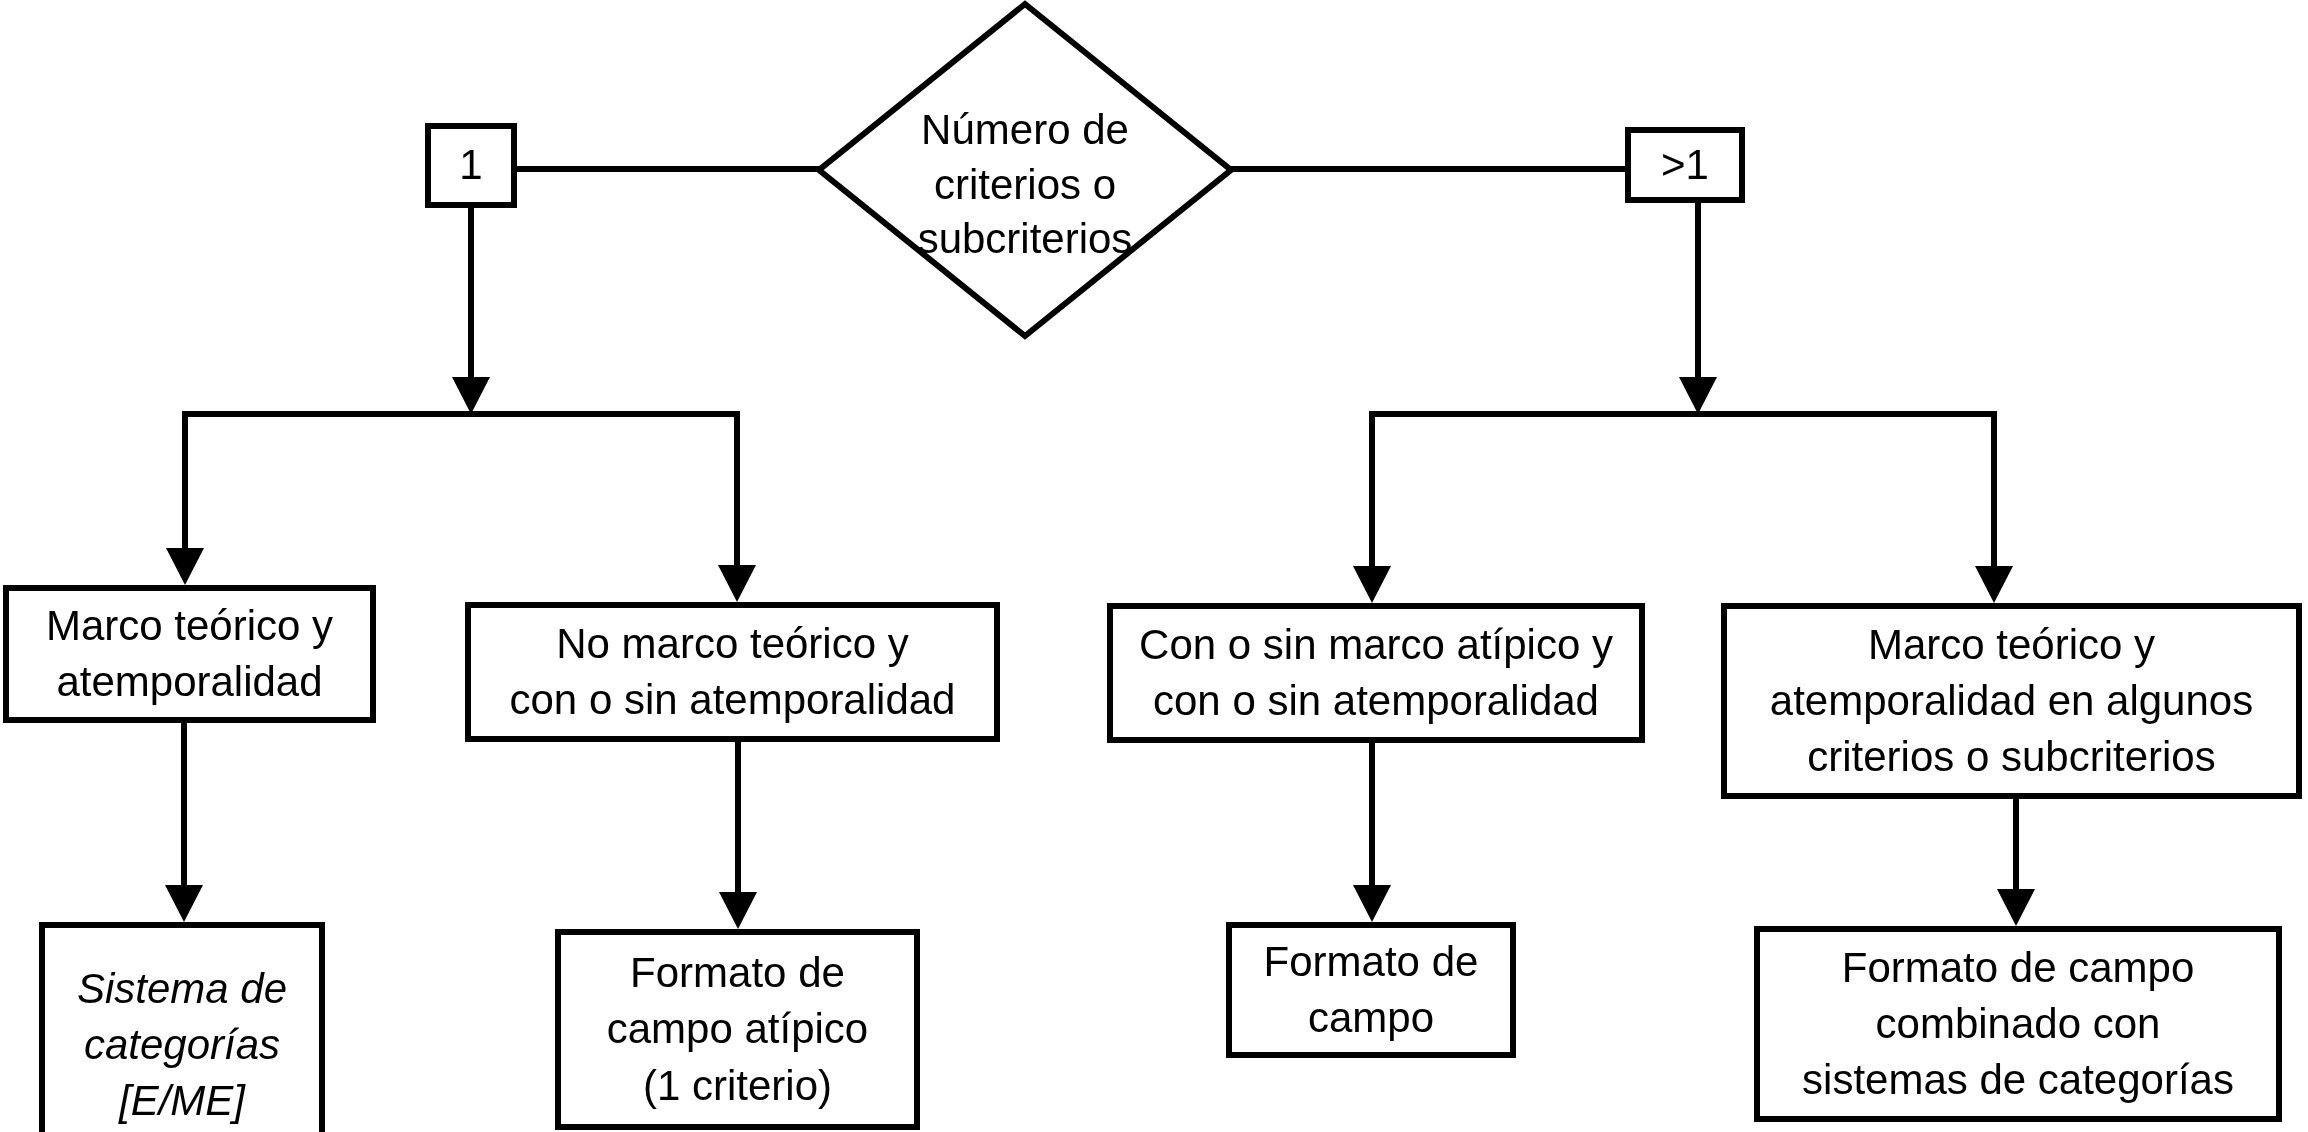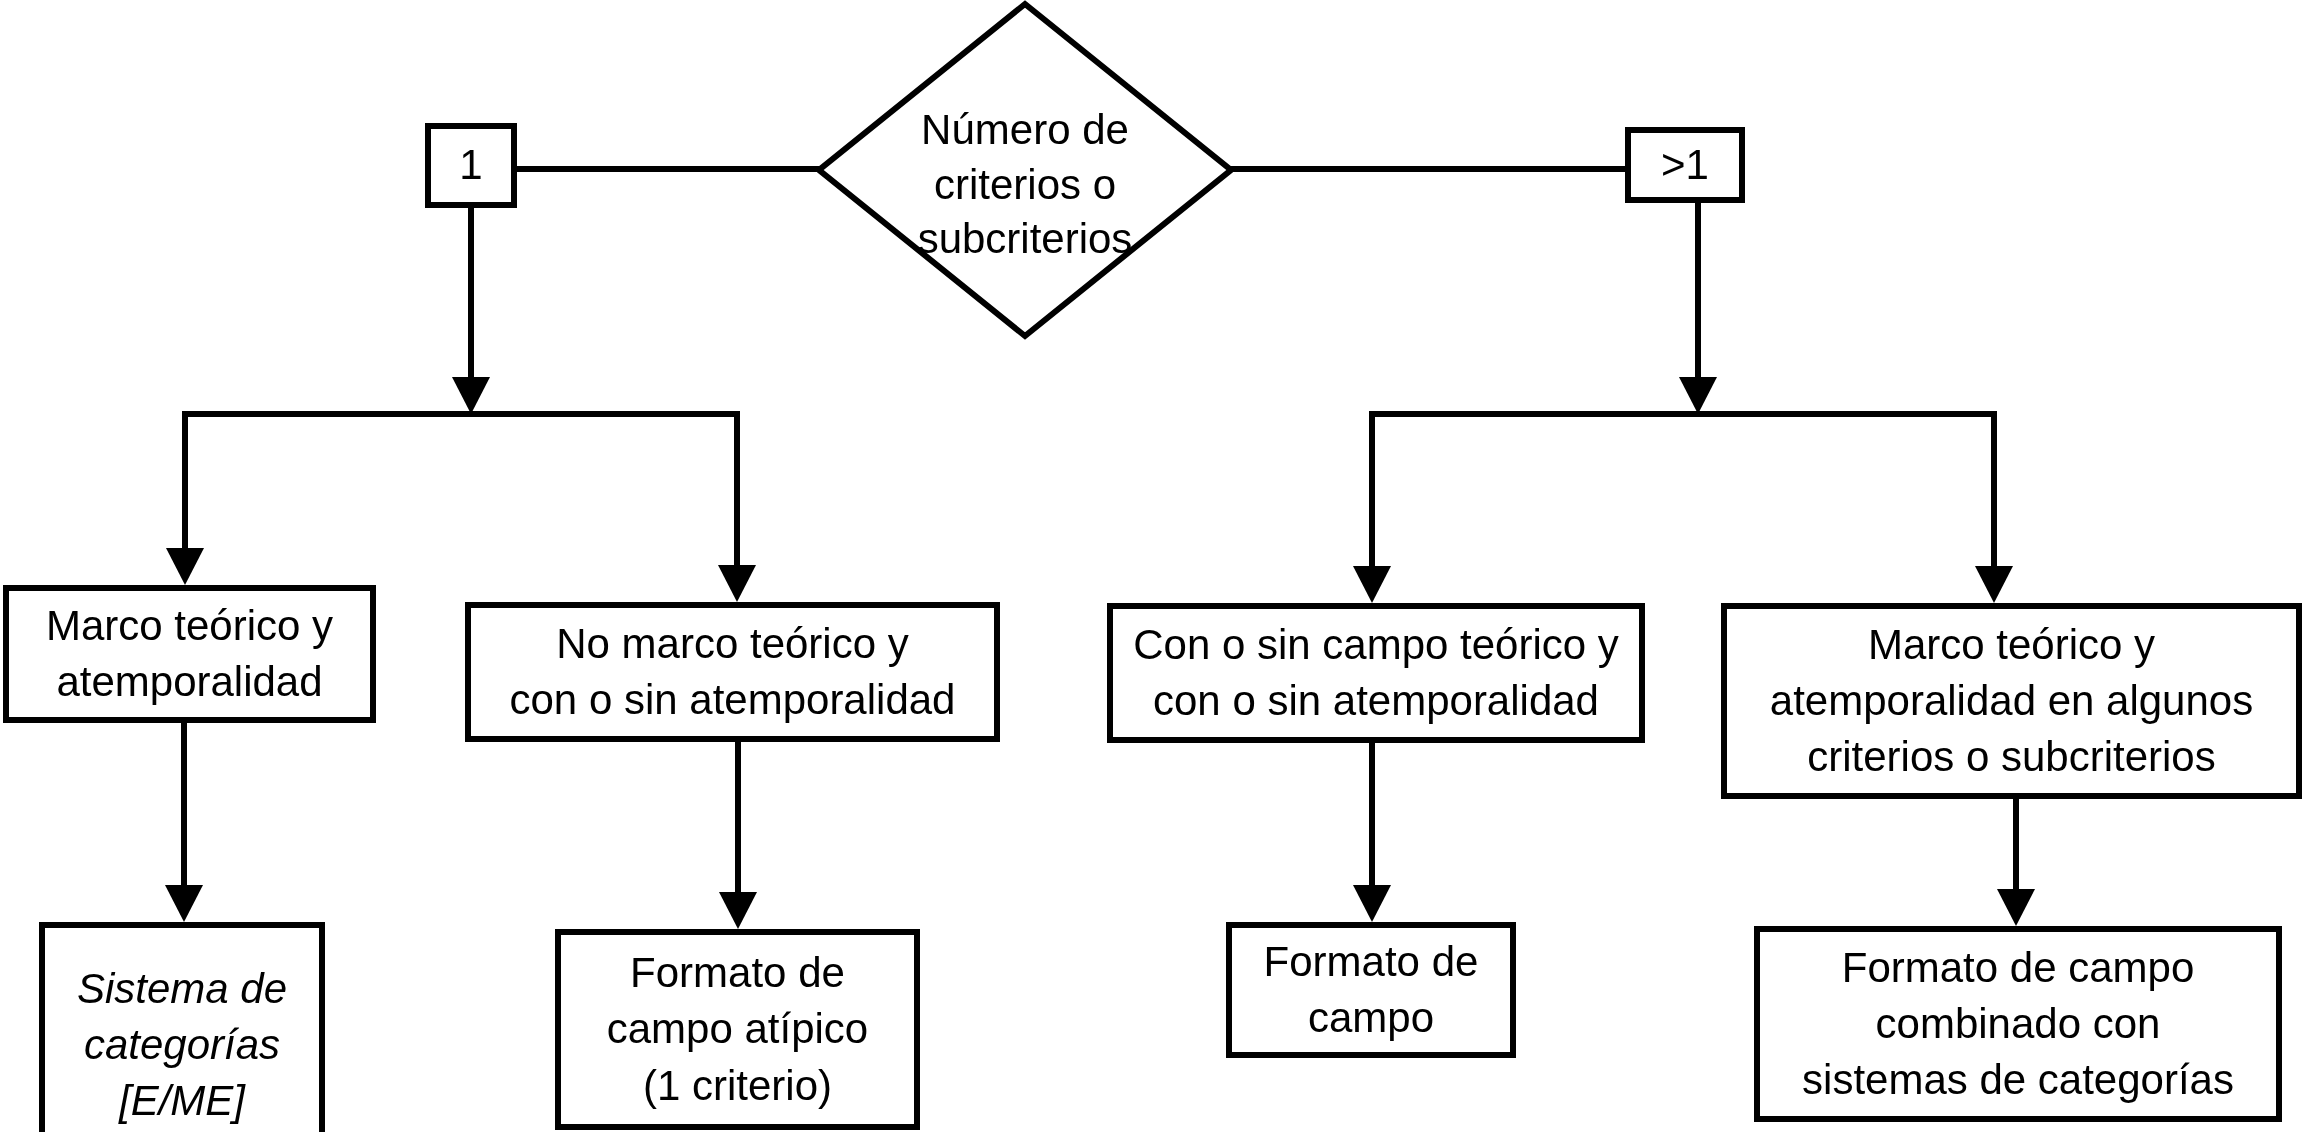--- a/index.html
+++ b/index.html
@@ -103,21 +103,21 @@
 
   <div class="node" style="left:3px; top:585px; width:373px; height:138px;">
     <div class="label">Marco teórico y
 atemporalidad</div>
   </div>
   <div class="node" style="left:465px; top:602px; width:535px; height:140px;text-align:center;">
     <div class="label">No marco teórico y
 con o sin atemporalidad</div>
   </div>
   <div class="node" style="left:1107px; top:603px; width:538px; height:140px;">
-    <div class="label">Con o sin campo teórico y
+    <div class="label">Con o sin marco atípico y
 con o sin atemporalidad</div>
   </div>
   <div class="node" style="left:1721px; top:603px; width:581px; height:196px;">
     <div class="label">Marco teórico y
 atemporalidad en algunos
 criterios o subcriterios</div>
   </div>
 
   <div class="node" style="left:39px; top:922px; width:286px; height:246px;font-style:italic;">
     <div class="label">Sistema de

